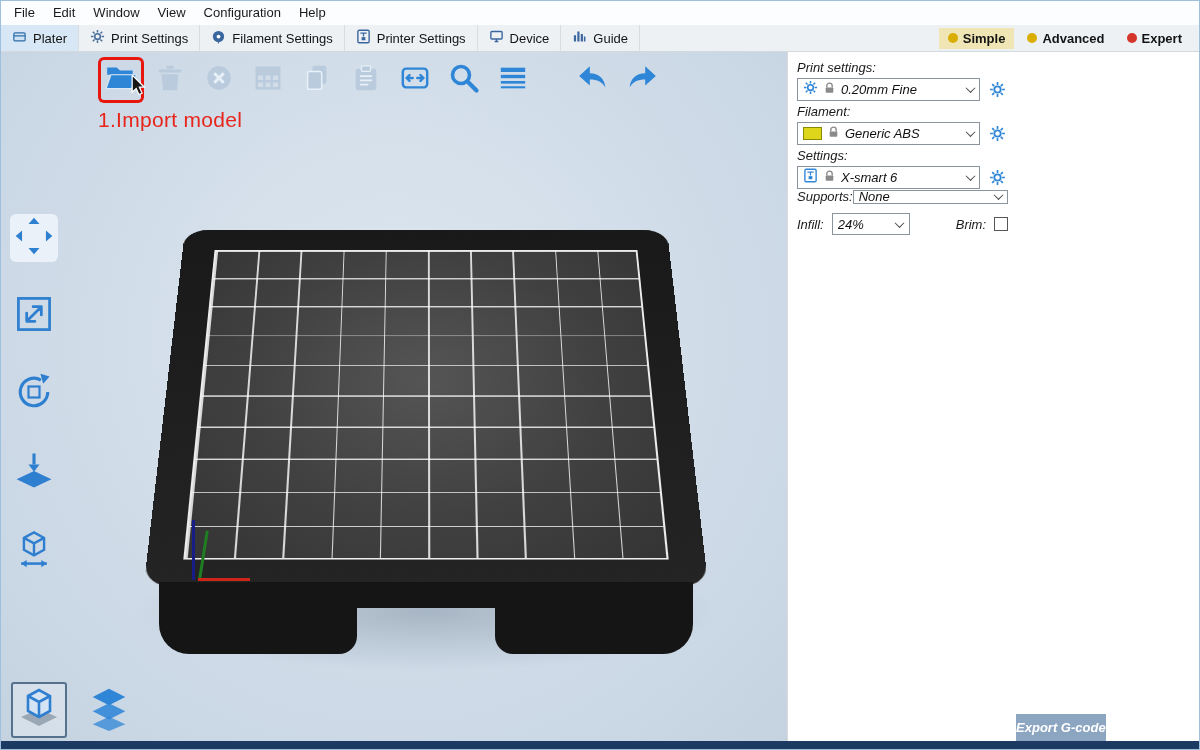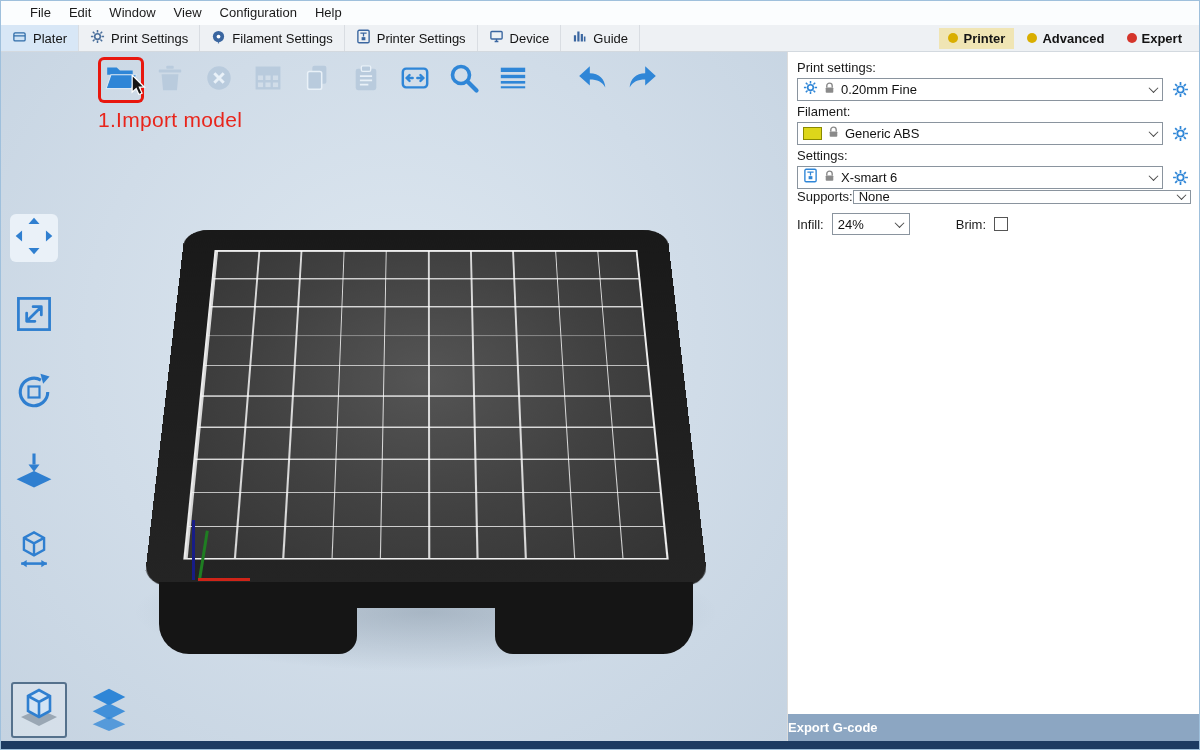--- a/index.html
+++ b/index.html
@@ -8,21 +8,21 @@
 
   
   .titlebar { height:28px; background:#e4f1fc; display:flex; align-items:center; padding:0 0 0 8px; flex:0 0 auto; }
   .app-icon { width:16px; height:16px; background:#1c78c8; border-radius:3px; position:relative; margin-right:7px; }
   .app-icon::after { content:""; position:absolute; inset:3.5px; border:1.5px solid #fff; border-radius:2px; }
   .title-text { font-size:12px; color:#6d6d6d; }
   .win-controls { margin-left:auto; display:flex; height:28px; }
   .win-btn { width:46px; height:28px; display:flex; align-items:center; justify-content:center; font-size:14px; color:#333; }
 
   
-  .menubar { height:24px; background:#fbfdfe; display:flex; align-items:flex-end; padding:0 20px; flex:0 0 auto; }
+  .menubar { height:24px; background:#fbfdfe; display:flex; align-items:flex-end; padding:0 4px; flex:0 0 auto; }
   .menu-item { padding:0 9px; font-size:13px; color:#1a1a1a; line-height:24px; cursor:default; }
 
   
   .tabbar { height:27px; background:#eef1f4; border-bottom:1px solid #d3d9df; display:flex; align-items:stretch; flex:0 0 auto; }
   .tab { display:flex; align-items:center; gap:6px; padding:0 11px; font-size:13px; color:#141414; border-right:1px solid #d9dde2; white-space:nowrap; }
   .tab.active { background:#d8e7f6; }
   .modes { margin-left:auto; display:flex; align-items:center; padding-right:8px; gap:4px; }
   .mode { display:flex; align-items:center; gap:5px; padding:3px 9px; font-size:13px; font-weight:bold; color:#141414; }
   .mode.active { background:#f0e5b4; }
   .dot { width:10px; height:10px; border-radius:50%; display:inline-block; }
@@ -68,21 +68,21 @@
   .axis-x { left:197px; top:526px; width:52px; height:3px; background:#cf2418; }
   .axis-z { left:191px; top:468px; width:3px; height:60px; background:#171c86; }
   .axis-y { left:197px; top:478px; width:2.5px; height:50px; background:#1f7d22; transform:rotate(9deg); transform-origin:bottom center; }
 
   
   .view-toggles { position:absolute; left:10px; bottom:3px; display:flex; gap:14px; align-items:flex-end; }
   .vtool { width:56px; height:56px; display:flex; align-items:center; justify-content:center; }
   .vtool.active { border:2px solid #5a7差a; border:2px solid #55718c; border-radius:3px; background:rgba(255,255,255,.25); }
 
   
-  .sidebar { flex:1 1 auto; background:#fff; border-left:1px solid #dcdcdc; display:flex; flex-direction:column; min-width:0; }
+  .sidebar { flex:1 1 auto; background:#fff; border-left:1px solid #dcdcdc; display:flex; flex-direction:row; min-width:0;font-style:italic; }
   .sidebar-content { padding:5px 8px 0 9px; }
   .field-label { font-size:13px; color:#1a1a1a; margin:3px 0 3px; }
   .combo-row { display:flex; align-items:center; }
   .combo { flex:1 1 auto; height:23px; border:1px solid #8a949e; background:#fff; display:flex; align-items:center; gap:5px; padding-left:5px; min-width:0; }
   .combo-text { font-size:13px; color:#111; white-space:nowrap; overflow:hidden; }
   .combo-arrow { margin-left:auto; width:18px; height:100%; display:flex; align-items:center; justify-content:center; flex:0 0 auto; }
   .chev { width:7px; height:7px; border-right:1.6px solid #4a4a4a; border-bottom:1.6px solid #4a4a4a; transform:rotate(45deg) translate(-1px,-1px); }
   .gear-btn { width:22px; height:22px; margin-left:6px; flex:0 0 auto; display:flex; align-items:center; justify-content:center; }
   .swatch { width:19px; height:13px; border:1px solid #8a8a00; flex:0 0 auto; }
   .supports-row { display:flex; align-items:center; }
@@ -156,21 +156,21 @@
               <rect x="8.5" y="4" width="3.5" height="16"></rect>
               <rect x="14" y="8" width="3.5" height="12"></rect>
               <rect x="19" y="12" width="2.5" height="8"></rect>
             </g>
           </svg></span>
       <span>Guide</span>
     </div>
     <div class="modes">
       <div class="mode active">
         <span class="dot dot-yellow"></span>
-        <span>Printer</span>
+        <span>Simple</span>
       </div>
       <div class="mode">
         <span class="dot dot-yellow"></span>
         <span>Advanced</span>
       </div>
       <div class="mode">
         <span class="dot dot-red"></span>
         <span>Expert</span>
       </div>
     </div>

